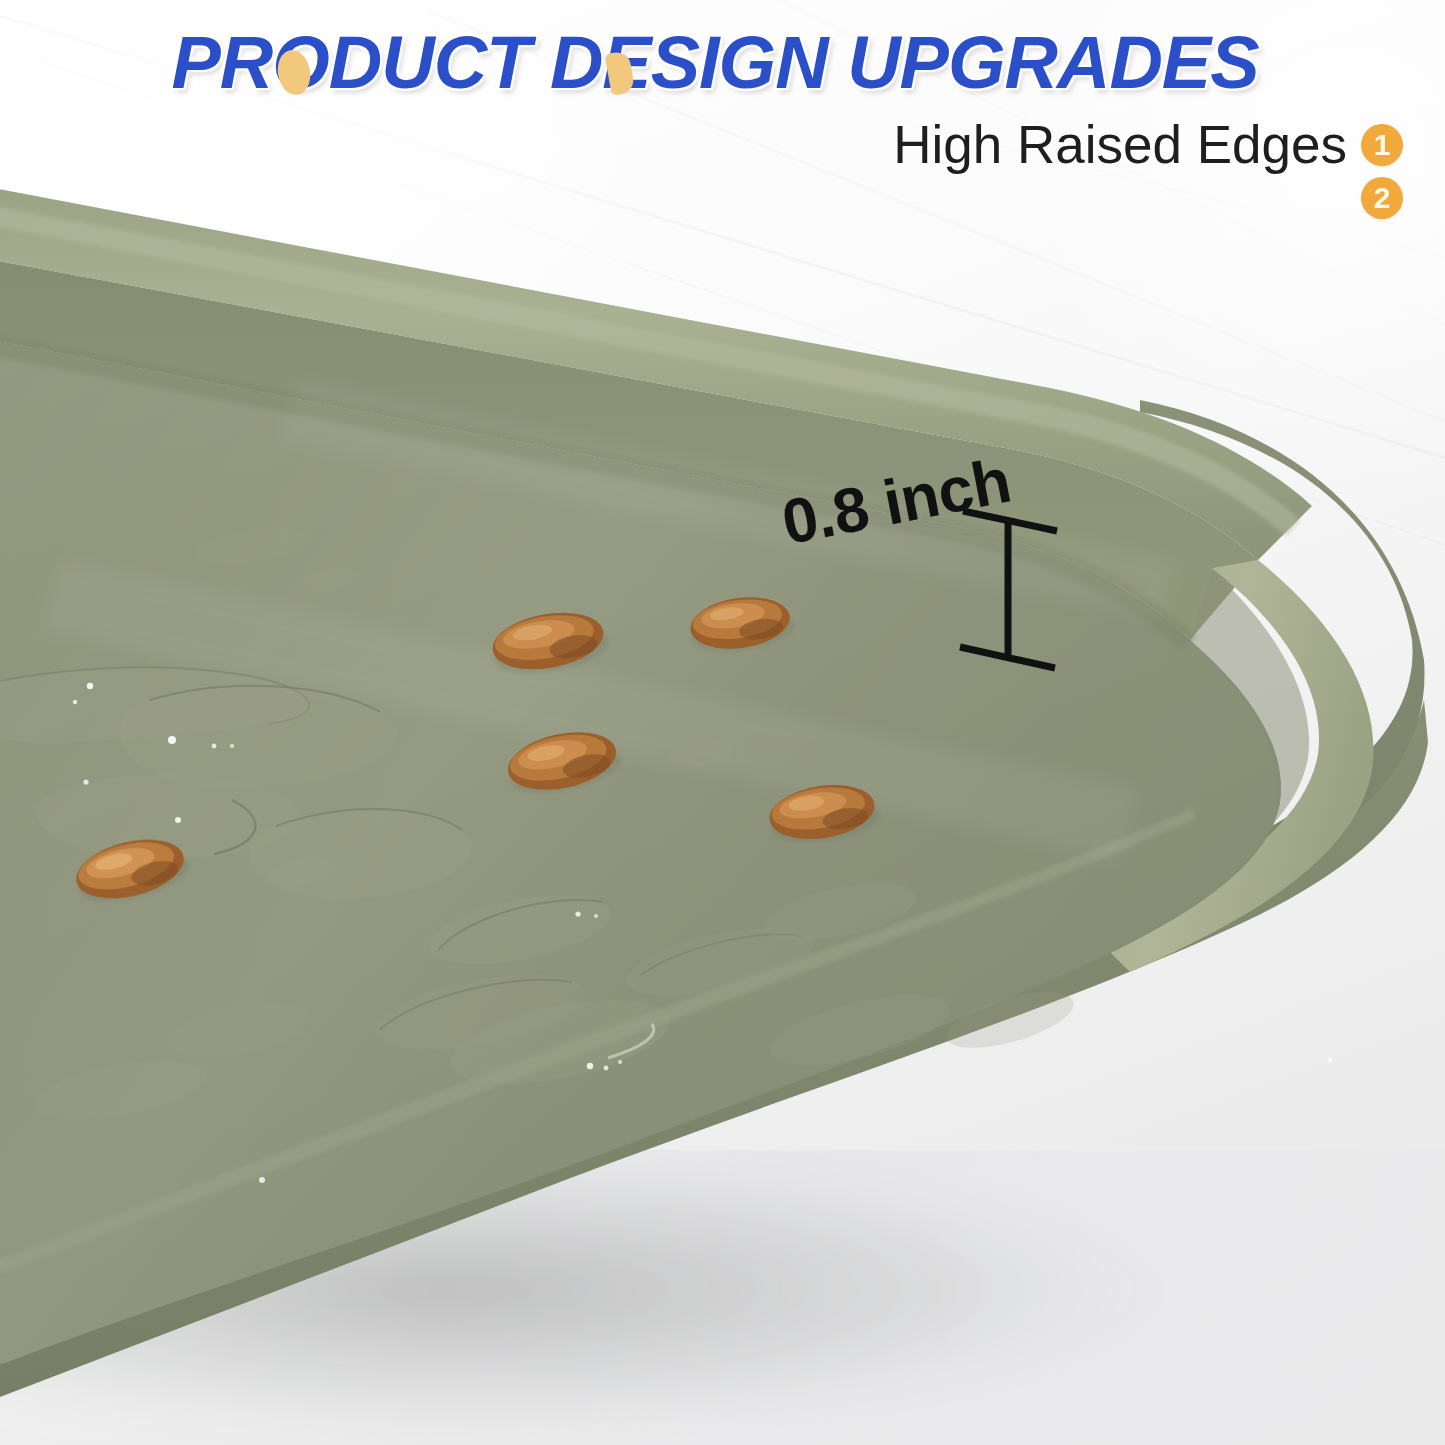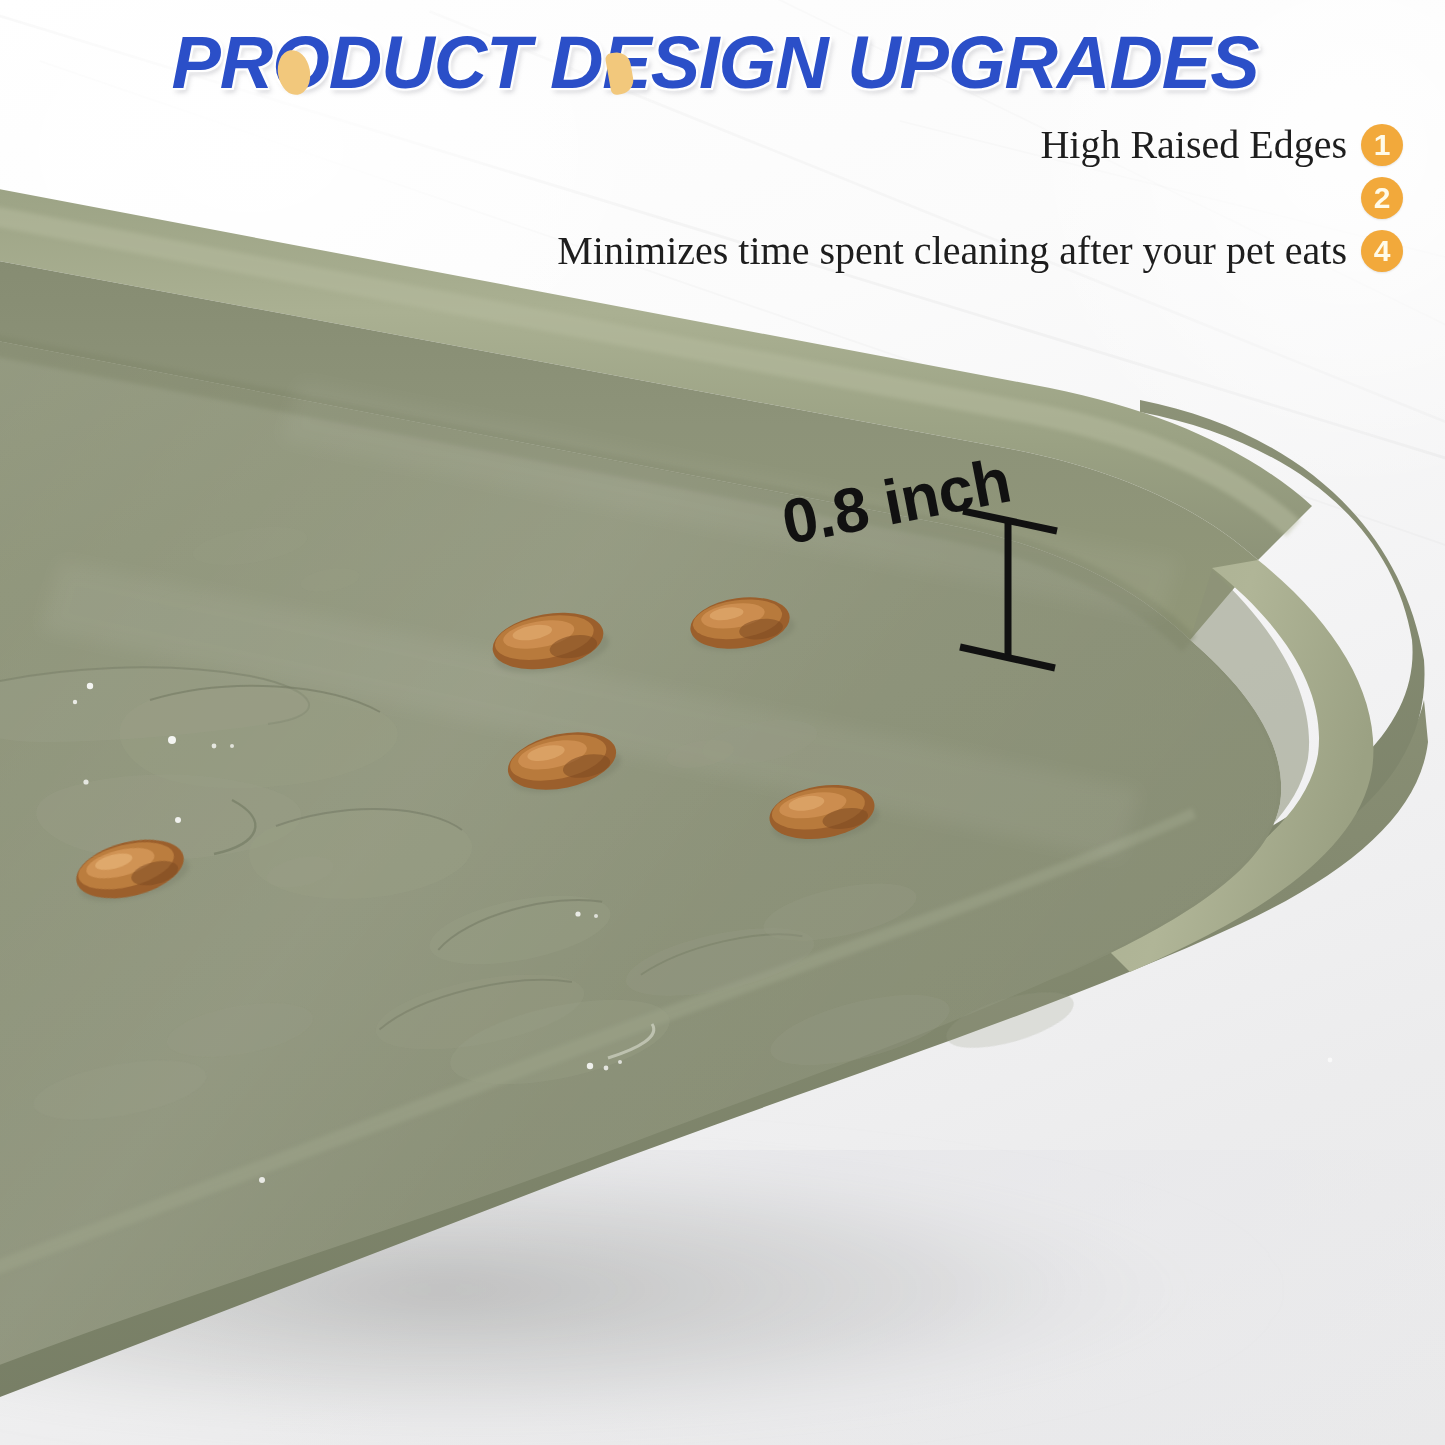--- a/index.html
+++ b/index.html
@@ -54,22 +54,22 @@
     pointer-events:none;
   }
 
   
   #bullets{position:absolute;right:42px;top:118px;width:900px;}
   .bullet-row{
     display:flex;align-items:center;justify-content:flex-end;
     height:53px;margin-bottom:0px;
   }
   .bullet-text{
-    font-size:40px;color:#1e1e1e;
-    font-family:Liberation Serif, serif;
+    font-size:53px;color:#1e1e1e;
+    font-family:Liberation Sans, sans-serif;
     white-space:nowrap;
     text-shadow:0 0 4px #ffffff,0 0 4px #ffffff,1px 1px 2px rgba(255,255,255,0.9);
   }
   .bullet-badge{
     width:42px;height:42px;border-radius:50%;
     background:#f2a93b;
     margin-left:14px;
     display:flex;align-items:center;justify-content:center;
     color:#fffbe9;font-size:30px;font-weight:700;
     font-family:"Liberation Sans","DejaVu Sans",sans-serif;
@@ -391,20 +391,16 @@
     <div class="bullet-row">
       <span class="bullet-text">High Raised Edges</span>
       <span class="bullet-badge">1</span>
     </div>
 
     <div class="bullet-row">
       <span class="bullet-badge">2</span>
     </div>
 
 
-    <div class="bullet-row">
-      <span class="bullet-text">Minimizes time spent cleaning after your pet eats</span>
-      <span class="bullet-badge">4</span>
-    </div>
 
   </div>
 
 </div>
 
 </body></html>

